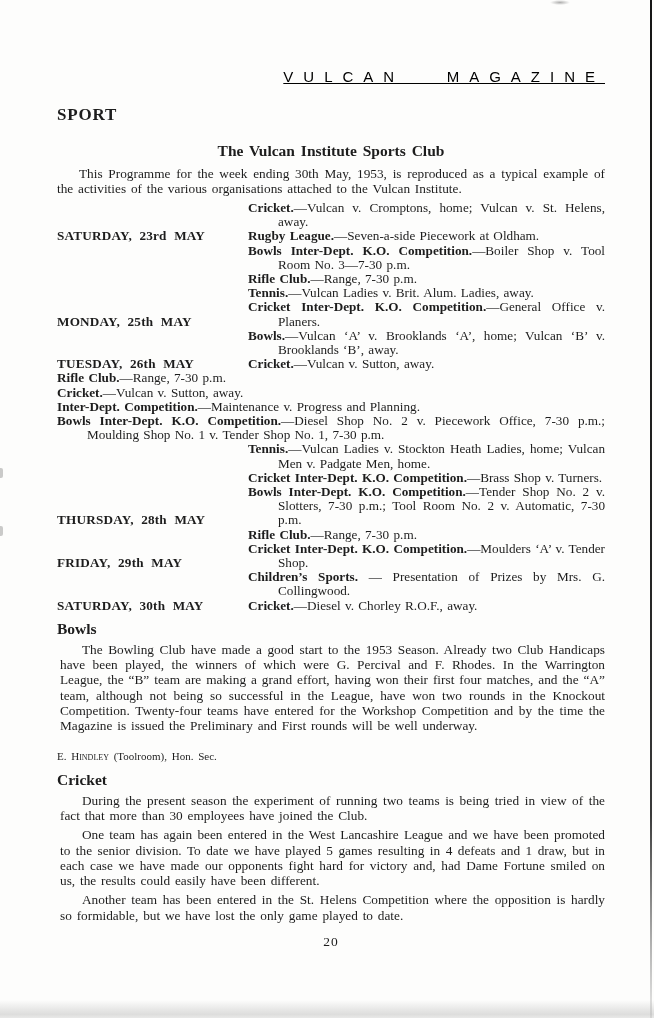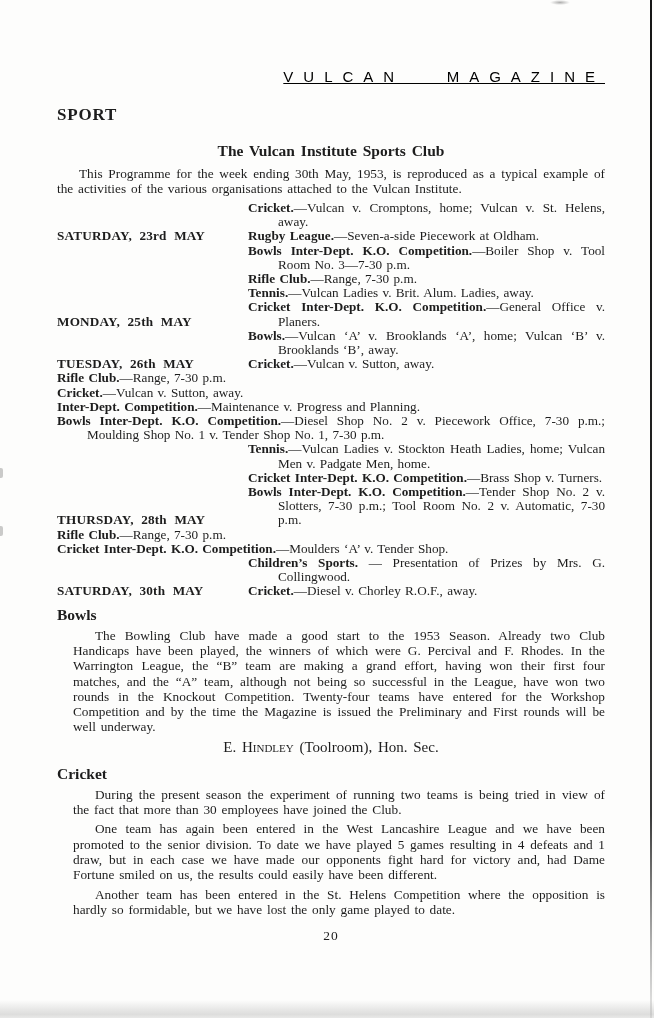--- a/index.html
+++ b/index.html
@@ -91,31 +91,31 @@
     text-indent: -30px;
     word-spacing: 1px;
   }
   .ev-label { font-weight: bold; }
   .section-heading {
     margin: 7px 0 4px 0;
     font-size: 15.5px;
     font-weight: bold;
   }
   .para {
-    margin: 0 0 4px 16px;
+    margin: 0 0 4px 3px;
     font-size: 13.3px;
     line-height: 15.3px;
     text-align: justify;
     text-indent: 22px;
     word-spacing: 1.5px;
   }
   .signature {
-    margin: 4px 0 2px 0;
-    font-size: 15px;
-    text-align: center;
+    margin: 16px 0 2px 0;
+    font-size: 11px;
+    text-align: left;
     word-spacing: 2px;
   }
   .sc { font-variant: small-caps; }
   .cricket-heading-space { margin-top: 9px; }
   .page-number {
     margin-top: 11px;
     text-align: center;
     font-size: 13.5px;
     letter-spacing: 1px;
   }
@@ -176,20 +176,21 @@
       <div class="sched-row">
         <div class="sched-day">THURSDAY, 28th MAY</div>
         <div class="sched-events">
           <p class="event"><strong class="ev-label">Tennis.</strong><span>—Vulcan Ladies v. Stockton Heath Ladies, home; Vulcan Men v. Padgate Men, home.</span></p>
           <p class="event"><strong class="ev-label">Cricket Inter-Dept. K.O. Competition.</strong><span>—Brass Shop v. Turners.</span></p>
           <p class="event"><strong class="ev-label">Bowls Inter-Dept. K.O. Competition.</strong><span>—Tender Shop No. 2 v. Slotters, 7-30 p.m.; Tool Room No. 2 v. Automatic, 7-30 p.m.</span></p>
         </div>
       </div>
 
       <div class="sched-row">
+        <div class="sched-day">FRIDAY, 29th MAY</div>
         <div class="sched-events">
           <p class="event"><strong class="ev-label">Rifle Club.</strong><span>—Range, 7-30 p.m.</span></p>
           <p class="event"><strong class="ev-label">Cricket Inter-Dept. K.O. Competition.</strong><span>—Moulders ‘A’ v. Tender Shop.</span></p>
         </div>
       </div>
 
       <div class="sched-row">
         <div class="sched-day">SATURDAY, 30th MAY</div>
         <div class="sched-events">
           <p class="event"><strong class="ev-label">Children’s Sports.</strong><span> — Presentation of Prizes by Mrs. G. Collingwood.</span></p>

